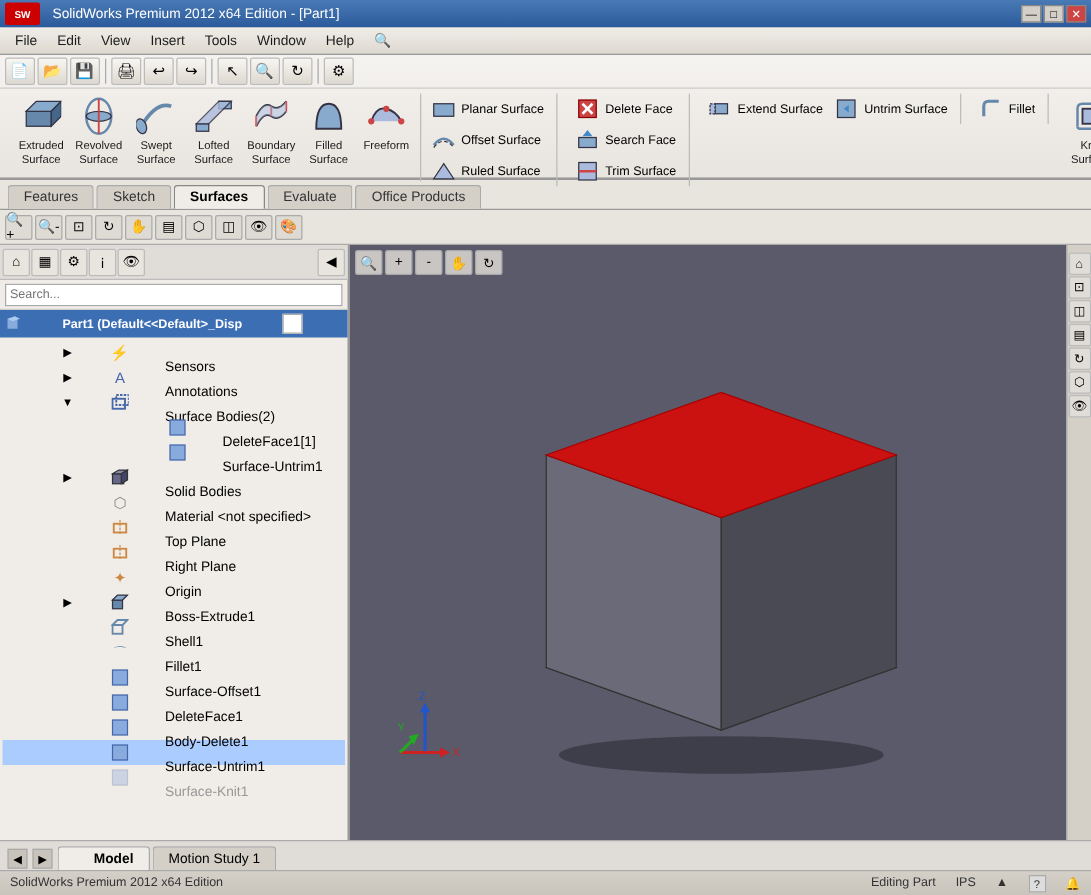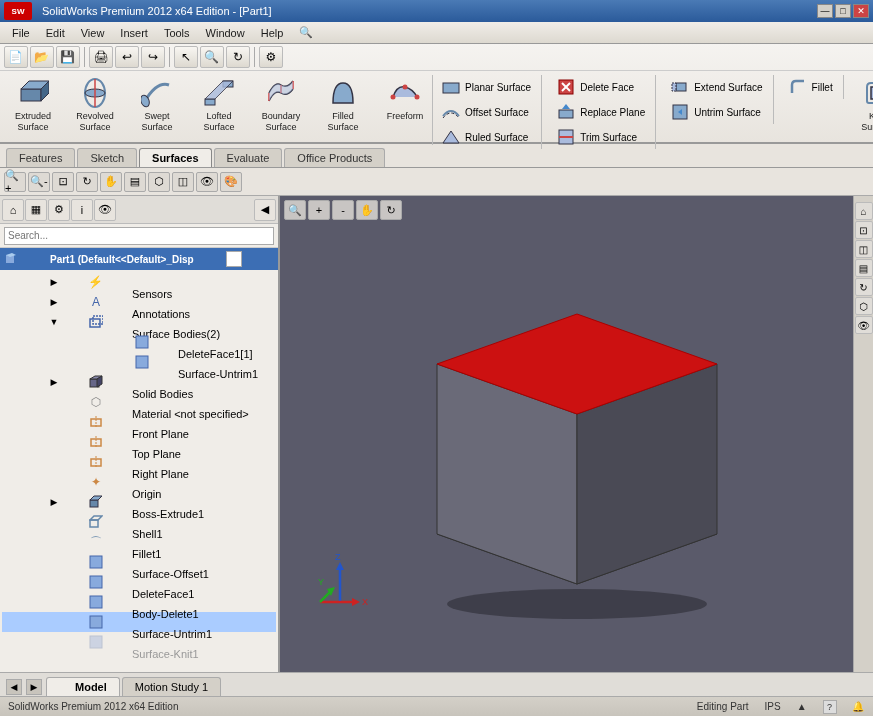--- a/index.html
+++ b/index.html
@@ -64,21 +64,21 @@
       flex: 1;
       display: flex;
       align-items: flex-start;
       padding: 4px 6px;
       gap: 4px;
     }
 
     .tool-group {
       display: flex;
       flex-direction: row;
-      gap: 16px;
+      gap: 0;
       align-items: flex-start;
       padding: 0 4px;
       border-right: 1px solid #bbb;
       height: 70px;
     }
 
     .tool-item {
       display: flex;
       flex-direction: column;
       align-items: center;
@@ -464,34 +464,34 @@
         </div>
         <span class="tool-label-small">Delete Face</span>
       </div>
       <div class="tool-item-small">
         <div class="tool-icon-small">
           <svg width="20" height="20" viewBox="0 0 20 20">
               <rect x="3" y="8" width="14" height="8" fill="#88aacc" stroke="#334" stroke-width="1"></rect>
               <polygon points="10,2 14,7 6,7" fill="#4488cc"></polygon>
             </svg>
         </div>
-        <span class="tool-label-small">Replace Plane</span>
+        <span class="tool-label-small">Search Face</span>
       </div>
       <div class="tool-item-small">
         <div class="tool-icon-small">
           <svg width="20" height="20" viewBox="0 0 20 20">
               <rect x="3" y="3" width="14" height="14" fill="#aabbdd" stroke="#334" stroke-width="1"></rect>
               <line x1="3" y1="10" x2="17" y2="10" stroke="#cc4444" stroke-width="2"></line>
             </svg>
         </div>
         <span class="tool-label-small">Trim Surface</span>
       </div>
     </div>
 
-    <div style="display:flex; flex-direction:column; gap:1px; border-right:1px solid #bbb; padding:0 6px;">
+    <div style="display:flex; flex-direction:row; gap:1px; border-right:1px solid #bbb; padding:0 6px;">
       <div class="tool-item-small">
         <div class="tool-icon-small">
           <svg width="20" height="20" viewBox="0 0 20 20">
               <rect x="6" y="6" width="10" height="8" fill="#88aacc" stroke="#334" stroke-width="1"></rect>
               <rect x="2" y="6" width="4" height="8" fill="#aabbdd" stroke="#334" stroke-width="1" stroke-dasharray="2,1"></rect>
             </svg>
         </div>
         <span class="tool-label-small">Extend Surface</span>
       </div>
       <div class="tool-item-small">
@@ -674,31 +674,20 @@
         <span class="tree-label">Solid Bodies</span>
       </div>
 
       <div class="tree-node">
         <div class="tree-indent"></div>
         <div class="tree-expand" style="width:12px;"></div>
         <div class="tree-icon" style="color:#888;">⬡</div>
         <span class="tree-label">Material &lt;not specified&gt;</span>
       </div>
 
-      <div class="tree-node">
-        <div class="tree-indent"></div>
-        <div class="tree-expand" style="width:12px;"></div>
-        <div class="tree-icon">
-          <svg width="14" height="14" viewBox="0 0 14 14">
-              <rect x="2" y="4" width="10" height="7" fill="none" stroke="#cc8844" stroke-width="1.5"></rect>
-              <line x1="7" y1="1" x2="7" y2="13" stroke="#cc8844" stroke-width="1" stroke-dasharray="2,1"></line>
-            </svg>
-        </div>
-        <span class="tree-label">Front Plane</span>
-      </div>
 
       <div class="tree-node">
         <div class="tree-indent"></div>
         <div class="tree-expand" style="width:12px;"></div>
         <div class="tree-icon">
           <svg width="14" height="14" viewBox="0 0 14 14">
               <rect x="2" y="4" width="10" height="7" fill="none" stroke="#cc8844" stroke-width="1.5"></rect>
               <line x1="7" y1="1" x2="7" y2="13" stroke="#cc8844" stroke-width="1" stroke-dasharray="2,1"></line>
             </svg>
         </div>

